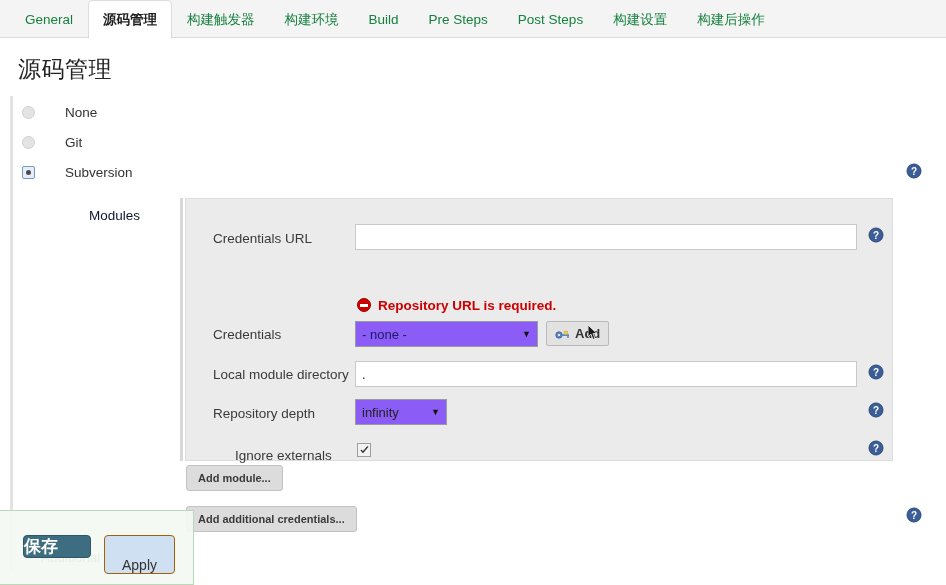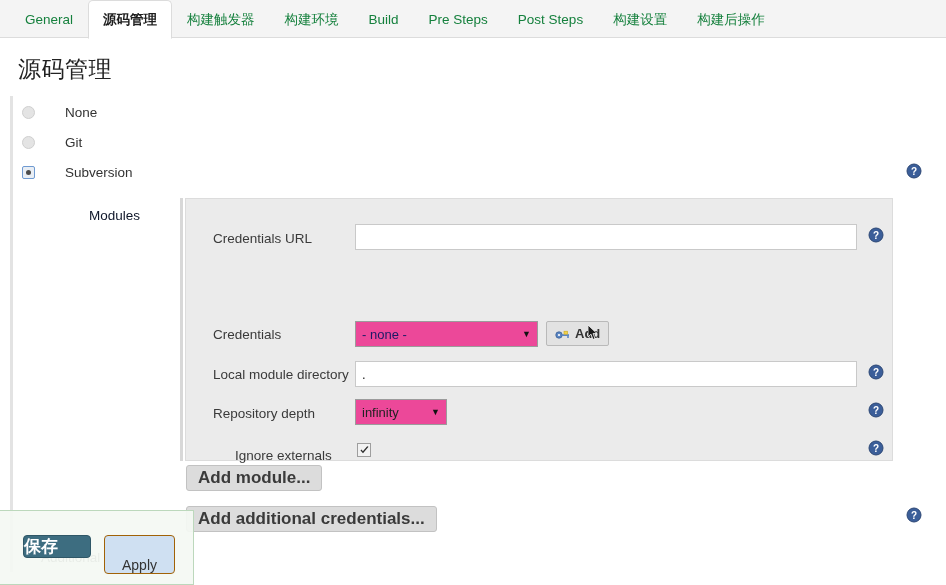--- a/index.html
+++ b/index.html
@@ -161,21 +161,21 @@
     font-family: "Liberation Sans", sans-serif;
     font-size: 13px;
     color: #222222;
     padding: 0 6px;
     line-height: 24px;
     height: 26px;
     outline: none;
   }
   .select {
     position: absolute;
-    background: #ec4899;
+    background: #8b5cf6;
     border: 1px solid #9b9b9b;
     box-sizing: border-box;
     height: 26px;
     font-size: 13px;
     color: #222222;
     display: flex;
     align-items: center;
     padding: 0 6px;
     cursor: pointer;
   }
@@ -261,21 +261,21 @@
   .gbtn {
     position: absolute;
     background: #dcdcdc;
     border: 1px solid #c2c2c2;
     border-radius: 3px;
     box-sizing: border-box;
     height: 26px;
     display: flex;
     align-items: center;
     padding: 0 11px;
-    font-size: 17px;
+    font-size: 11px;
     font-weight: bold;
     color: #3a3a3a;
     cursor: pointer;
     white-space: nowrap;
   }
   .addl-cred-label {
     position: absolute;
     left: 41px; top: 512px;
     font-size: 13.5px;
     color: #4a4a4a;
@@ -388,20 +388,24 @@
   <div class="panel-strip"></div>
   <div class="panel"></div>
 
   <div class="field-label" style="left:213px; top:193px;">Credentials URL</div>
   <input class="text-input" style="left: 355px; top: 186px; width: 502px;" value="">
   <svg class="help" style="left:868px; top:189px;" viewBox="0 0 16 16">
     <circle cx="8" cy="8" r="7" fill="#3b5e99" stroke="#2c4775" stroke-width="1"></circle>
     <text x="8" y="12" font-size="10" font-family="Liberation Sans, sans-serif" font-weight="bold" fill="#ffffff" text-anchor="middle">?</text>
   </svg>
 
+  <div class="err-line">
+    <span class="err-icon"></span>
+    <span class="err-text">Repository URL is required.</span>
+  </div>
 
   <div class="field-label" style="left:213px; top:289px;">Credentials</div>
   <div class="select" style="left:355px; top:283px; width:183px;">
     <span class="sel-val">- none -</span>
     <span class="caret">▼</span>
   </div>
   <div class="add-cred-btn">
     <svg class="key-icon" viewBox="0 0 15 12">
       <circle cx="4" cy="7" r="3.2" fill="#5b86c4" stroke="#3a5f94" stroke-width="0.8"></circle>
       <circle cx="4" cy="7" r="1.1" fill="#ffffff"></circle>

